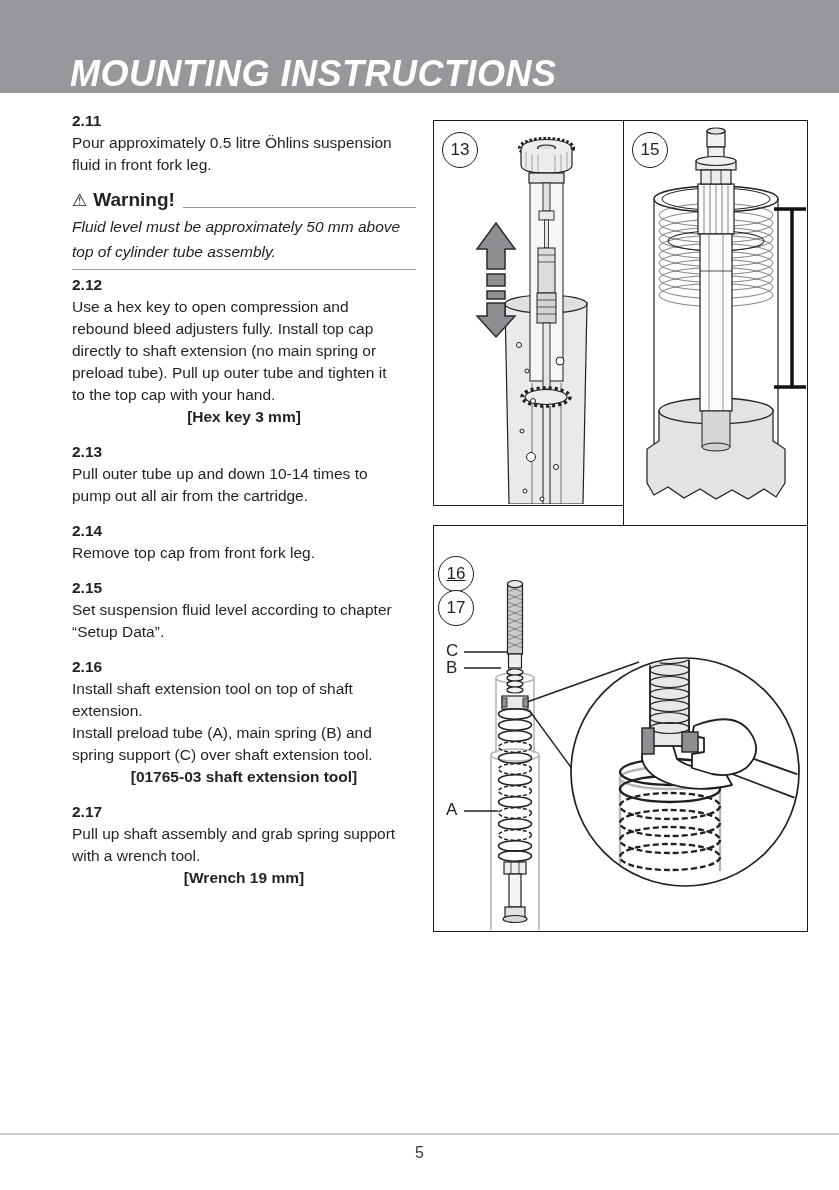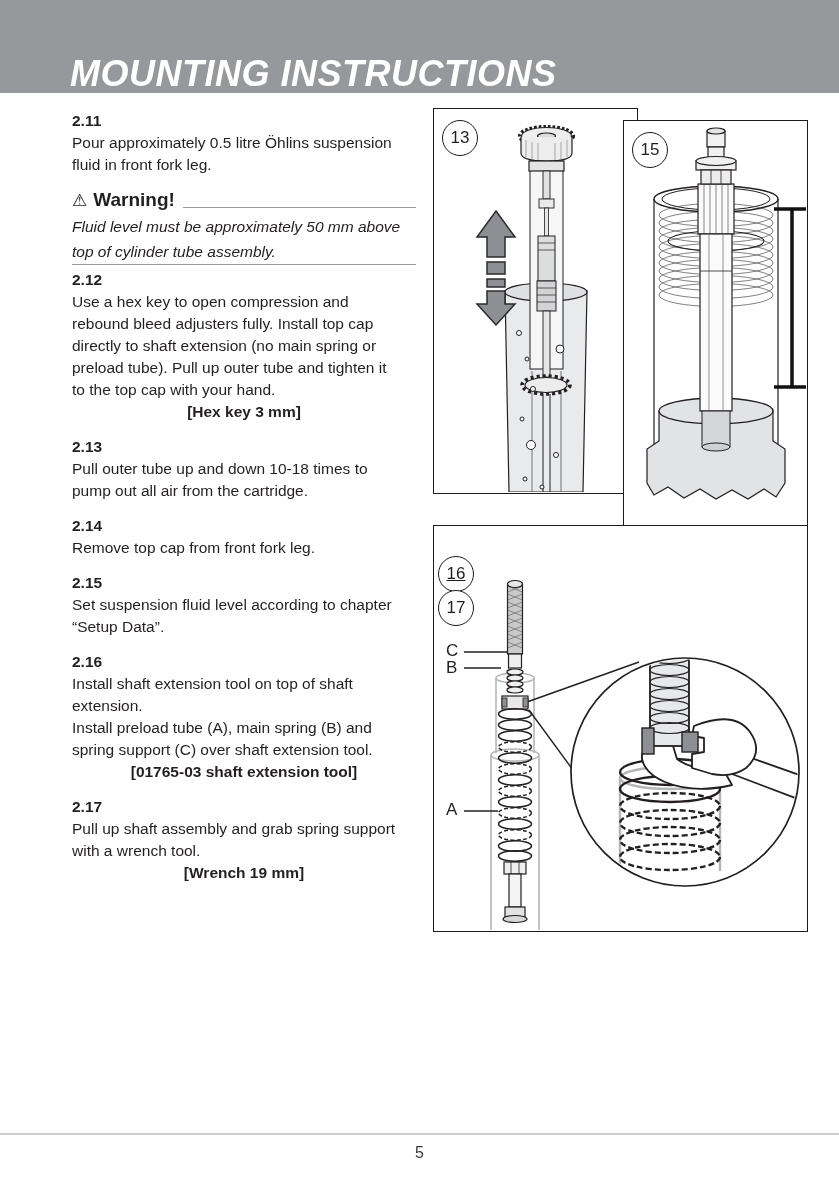--- a/index.html
+++ b/index.html
@@ -13,30 +13,30 @@
              font-weight:bold;letter-spacing:.5px;color:#ffffff;white-space:nowrap;}
 
   
   .col{position:absolute;left:72px;top:104px;width:344px;font-size:15.5px;line-height:22px;}
   .sec-number{font-weight:bold;margin:13px 0 0 0;font-size:15.5px;line-height:22px;}
   .sec-number.first{margin-top:6px;}
   .sec-number.after-warn{margin-top:4px;}
   p.body{margin:0;white-space:pre-line;}
   p.note{margin:0;font-weight:bold;white-space:pre-line;text-align:center;}
 
-  .warn{margin-top:12px;border-bottom:1.5px solid #9a9b9d;}
+  .warn{margin-top:12px;border-bottom:1.5px solid #9a9b9d;padding-bottom:5px;}
   .warn-head{display:flex;align-items:flex-end;line-height:24px;}
   .warn-title{font-size:19px;font-weight:bold;white-space:nowrap;}
   .warn-icon{font-size:17px;font-weight:normal;margin-right:6px;}
   .warn-rule{flex:1;border-bottom:1.5px solid #9a9b9d;margin-left:8px;margin-bottom:5px;}
   .warn-text{margin:1px 0 0 0;font-style:italic;font-size:15.5px;line-height:25px;white-space:pre-line;}
 
   
   .figbox{position:absolute;border:1.5px solid #1b1b1b;background:#fff;box-sizing:border-box;}
-  #fig13{left:433px;top:108px;width:205px;height:386px;}
+  #fig13{left:433px;top:120px;width:205px;height:386px;}
   #fig15{left:623px;top:120px;width:185px;height:446px;}
   #fig1617{left:433px;top:525px;width:375px;height:407px;}
   .figbox svg{position:absolute;left:0;top:0;}
 
   .badge{position:absolute;width:36px;height:36px;border:1.4px solid #1b1b1b;border-radius:50%;
          display:flex;align-items:center;justify-content:center;font-size:17px;color:#231f20;
          background:#fff;box-sizing:border-box;}
   #fig13 .badge{left:8px;top:11px;}
   #fig15 .badge{left:8px;top:11px;}
   .badge16{left:4px;top:30px;text-decoration:underline;}
@@ -82,21 +82,21 @@
       <p class="body">Use a hex key to open compression and
 rebound bleed adjusters fully. Install top cap
 directly to shaft extension (no main spring or
 preload tube). Pull up outer tube and tighten it
 to the top cap with your hand.</p>
       <p class="note">[Hex key 3 mm]</p>
     </section>
 
     <section>
       <div class="sec-number">2.13</div>
-      <p class="body">Pull outer tube up and down 10-18 times to
+      <p class="body">Pull outer tube up and down 10-14 times to
 pump out all air from the cartridge.</p>
     </section>
 
     <section>
       <div class="sec-number">2.14</div>
       <p class="body">Remove top cap from front fork leg.</p>
     </section>
 
     <section>
       <div class="sec-number">2.15</div>

